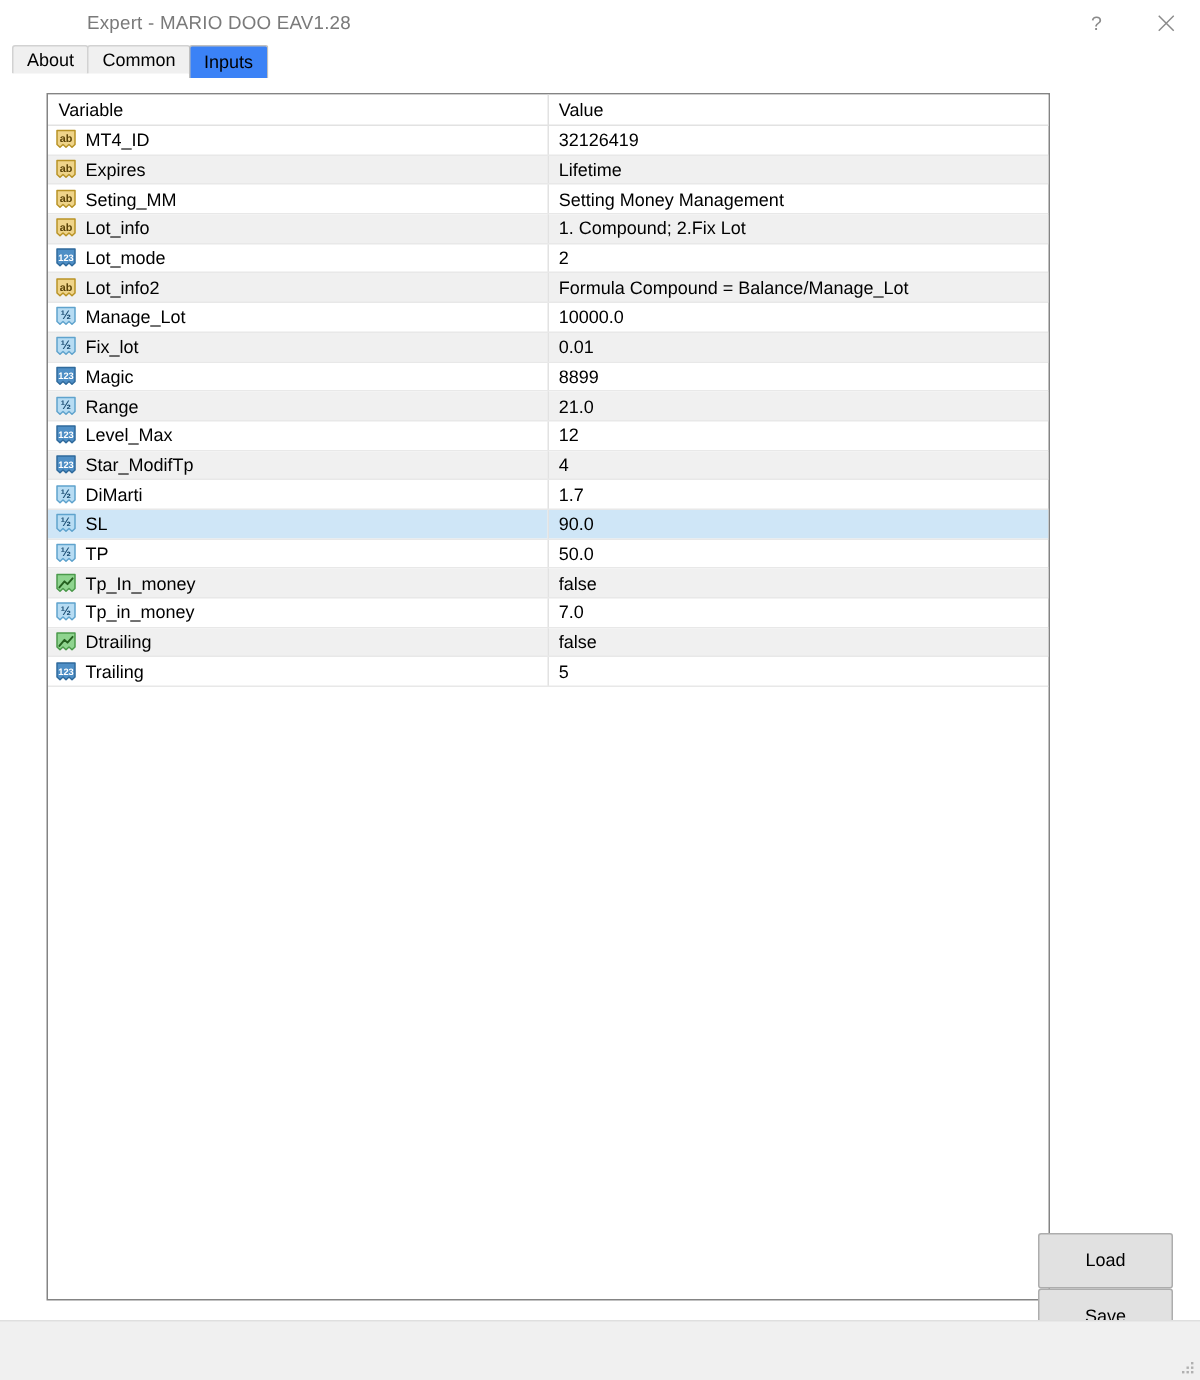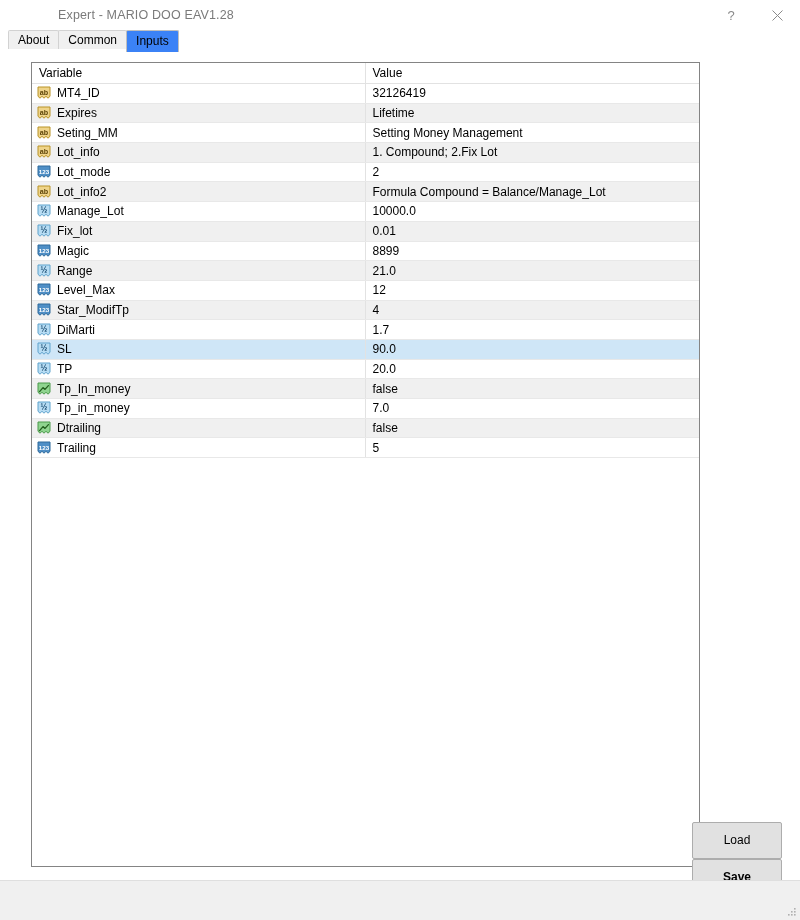--- a/index.html
+++ b/index.html
@@ -176,21 +176,21 @@
     text-align: center;
     font-size: 12px;
     font-family: "Liberation Sans", sans-serif;
     color: #000;
     background: #e1e1e1;
     border: 1px solid #adadad;
     box-sizing: border-box;
     border-radius: 2px;
     padding: 0;
   }
-  .side-buttons .btn + .btn { margin-top: 0; font-weight: bold; }
+  .side-buttons .btn + .btn { margin-top: 0; }
 
   
   .footer {
     position: absolute;
     left: 0;
     top: 880px;
     width: 800px;
     height: 40px;
     background: #f0f0f0;
     border-top: 1px solid #dfdfdf;
@@ -480,21 +480,21 @@
                 <span class="ticon">
                   <svg width="14" height="14" viewBox="0 0 14 14">
                     <path d="M1 1 H13 V10.3 L11 12.2 L9 10.3 L7 12.2 L5 10.3 L3 12.2 L1 10.3 Z" fill="#b7dcf3" stroke="#5fa3cd" stroke-width="1" stroke-linejoin="round"></path>
                     <text x="7" y="8.8" font-family="&quot;Liberation Sans&quot;, sans-serif" font-size="8.2" font-weight="bold" text-anchor="middle" fill="#1c4e73">½</text>
                   </svg>
                 </span>
                 <span class="var-name">TP</span>
               </div>
             </td>
             <td>
-              <div class="val-cell">20.0</div>
+              <div class="val-cell">50.0</div>
             </td>
           </tr>
           <tr class="alt">
             <td>
               <div class="var-cell">
                 <span class="ticon">
                   <svg width="14" height="14" viewBox="0 0 14 14">
                     <path d="M1 1 H13 V10.3 L11 12.2 L9 10.3 L7 12.2 L5 10.3 L3 12.2 L1 10.3 Z" fill="#8fd48f" stroke="#4b9a4b" stroke-width="1" stroke-linejoin="round"></path>
                     <path d="M2.6 9.6 L6 5.6 L8 7.4 L11.4 3.6" fill="none" stroke="#24601f" stroke-width="1.3" stroke-linecap="round" stroke-linejoin="round"></path>
                   </svg>

